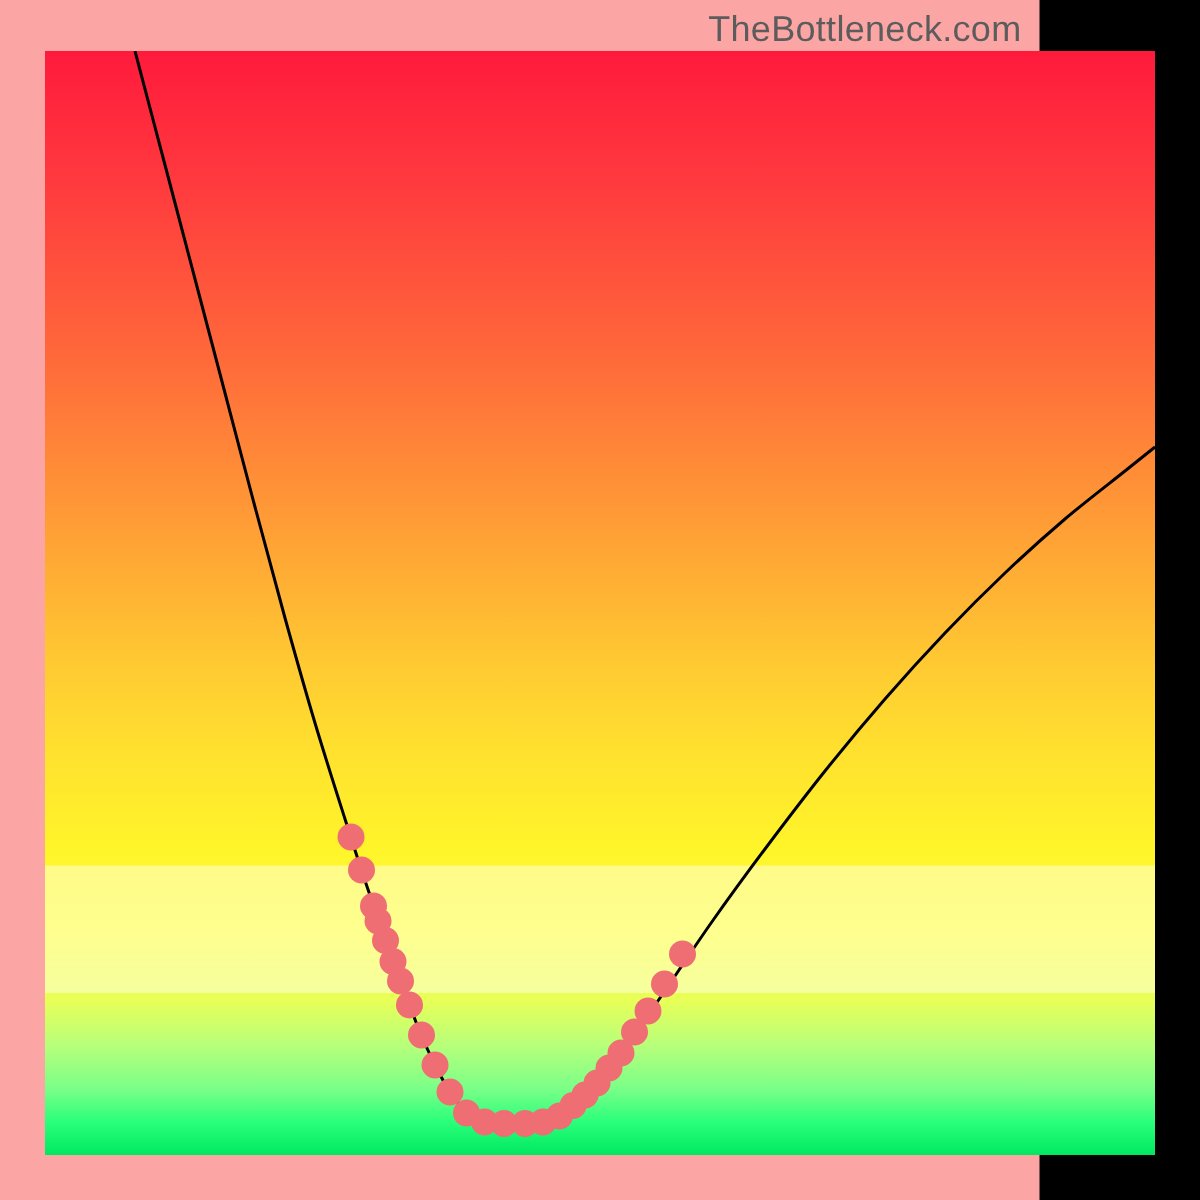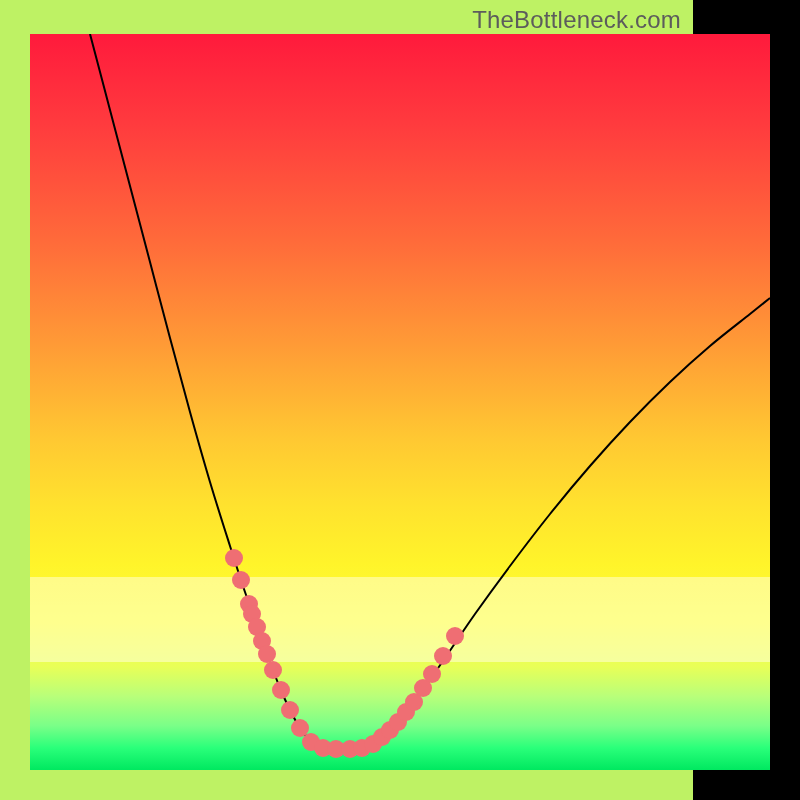--- a/index.html
+++ b/index.html
@@ -1,17 +1,17 @@
 <!DOCTYPE html>
 <html><head>
 <meta charset="utf-8">
 <style>
   * { margin: 0; padding: 0; box-sizing: border-box; }
   html, body { width: 800px; height: 800px; overflow: hidden; background: #000; }
-  .frame { position: relative; width: 693px; height: 800px; background: #bef264; }
+  .frame { position: relative; width: 693px; height: 800px; background: #fca5a5; }
 
   .plot-area {
     position: absolute;
     left: 30px;
     top: 34px;
     width: 740px;
     height: 736px;
     background: linear-gradient(to bottom,
       #ff1a3c 0%,
       #ff3a3e 12%,

